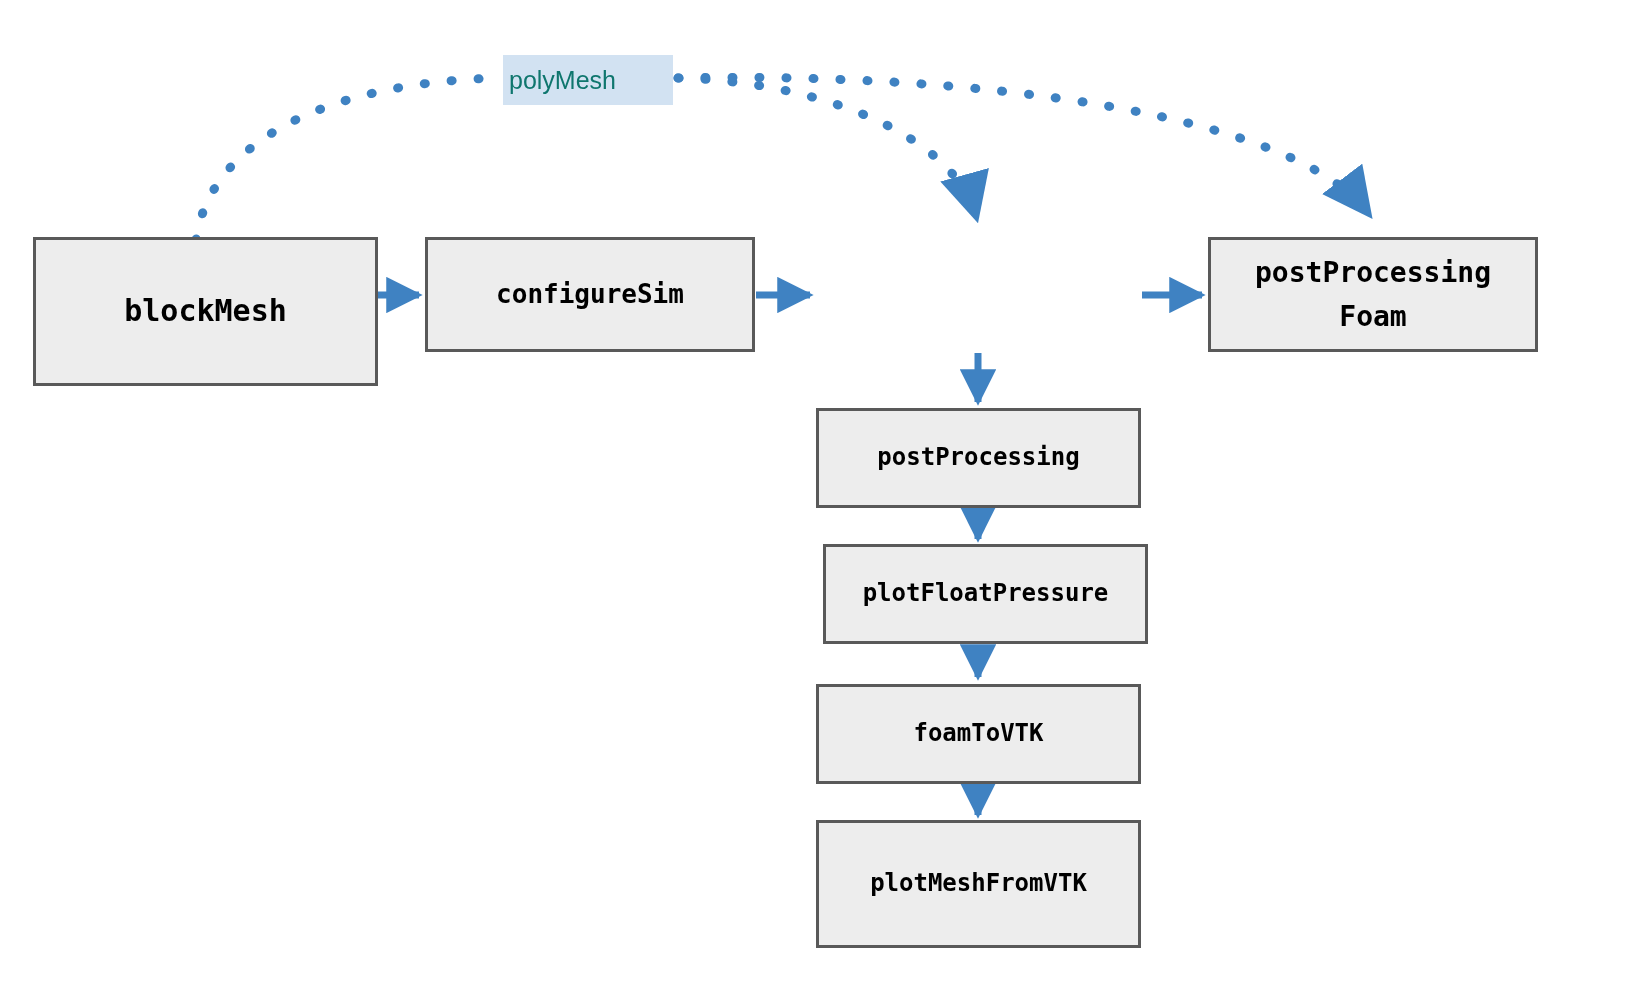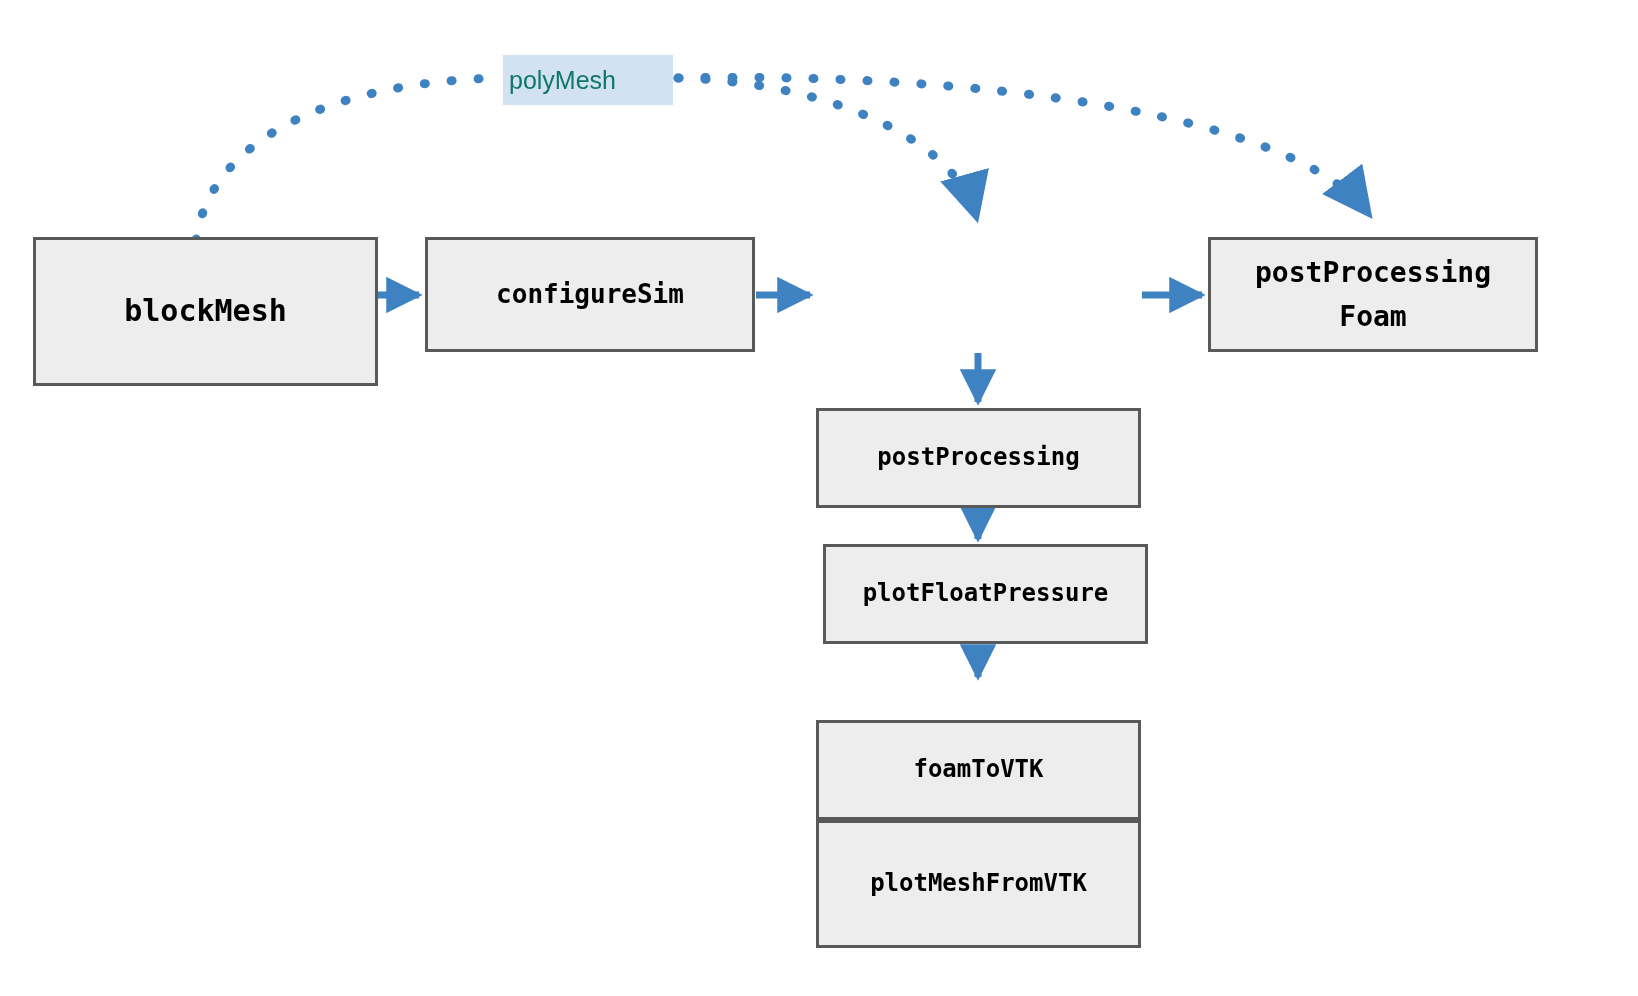--- a/index.html
+++ b/index.html
@@ -116,21 +116,21 @@
   </div>
 
   <div class="node" style="left:816px; top:408px; width:325px; height:100px; font-size:24px;">
     <span class="node-label">postProcessing</span>
   </div>
 
   <div class="node" style="left:816px; top:544px; width:325px; height:100px; font-size:24px;margin-left:7px;">
     <span class="node-label">plotFloatPressure</span>
   </div>
 
-  <div class="node" style="left:816px; top:720px; width:325px; height:100px; font-size:24px;">
+  <div class="node" style="left:816px; top:684px; width:325px; height:100px; font-size:24px;">
     <span class="node-label">foamToVTK</span>
   </div>
 
   <div class="node" style="left:816px; top:820px; width:325px; height:128px; font-size:24px;">
     <span class="node-label">plotMeshFromVTK</span>
   </div>
 
   <div class="data-node" style="left:503px; top:55px; width:170px; height:50px; font-size:25px;">
     <span class="node-label">polyMesh</span>
   </div>

